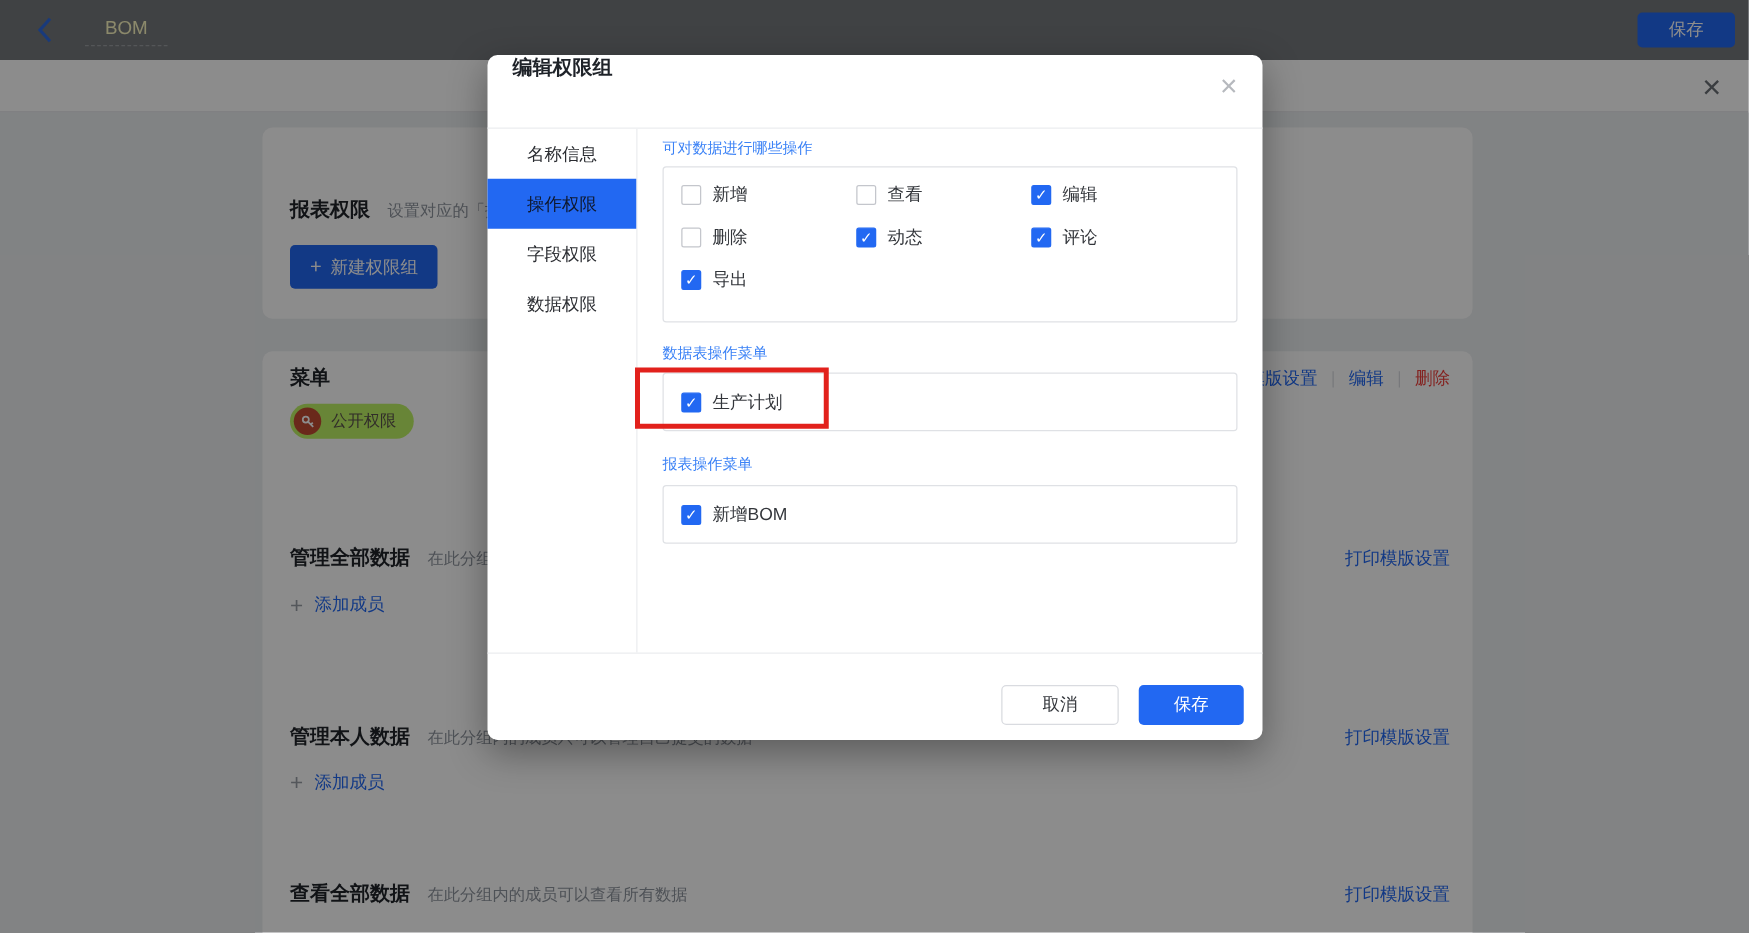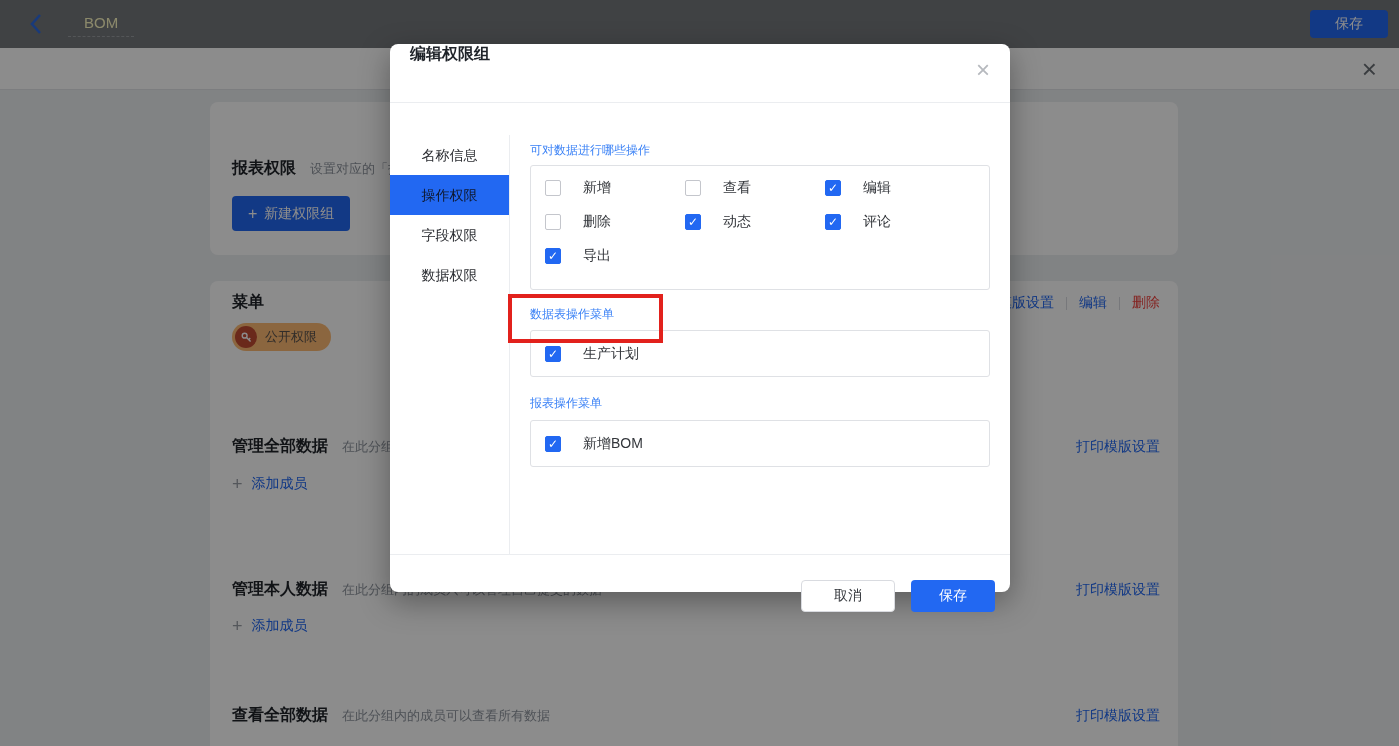--- a/index.html
+++ b/index.html
@@ -47,55 +47,55 @@
   .g1-add    { top:194px; }
   .g2-title  { top:298px; }
   .g2-add    { top:336px; }
   .g3-title  { top:424px; }
   .link-blue { color:#2268f2; font-size:14px; cursor:pointer; text-decoration:none; }
   .link-red  { color:#f0413d; font-size:14px; cursor:pointer; text-decoration:none; }
   .vsep { width:1px; height:13px; background:#d9dbe0; margin:0 12px; align-self:center; }
   .links { display:flex; align-items:center; }
   .badge-row { position:absolute; left:22px; top:42px; }
   .badge { display:inline-flex; align-items:center; gap:8px; height:28px;
-    background:#fdba74; border-radius:14px; padding:0 14px 0 3px; cursor:default; }
+    background:#bef264; border-radius:14px; padding:0 14px 0 3px; cursor:default; }
   .badge-circle { width:22px; height:22px; border-radius:50%; background:#c24b32;
     display:flex; align-items:center; justify-content:center; }
   .badge-label { font-size:13px; color:#5a524c; }
   .add-member { display:inline-flex; align-items:center; gap:9px; cursor:pointer; }
   .add-member .plus { color:#9a9ea6; font-size:18px; line-height:1; }
 
   
   .overlay { position:absolute; inset:0; background:rgba(0,0,0,0.45); z-index:50; }
 
   
   .modal { position:absolute; left:390px; top:44px; width:620px; height:548px;
     background:#fff; border-radius:8px; z-index:60;
     box-shadow:0 10px 30px rgba(0,0,0,0.35); }
   .modal-header { position:relative; height:59px; border-bottom:1px solid #ebedf0;
     display:flex; align-items:flex-start; padding:0 20px; }
   .modal-title { font-size:16px; font-weight:bold; color:#1f2329; }
   .modal-close { position:absolute; right:20px; top:14px; font-size:24px;
     color:#b6b9be; cursor:pointer; line-height:1; }
-  .modal-body { display:flex; height:419px;margin-top:32px; }
+  .modal-body { display:flex; height:419px; }
   .tabs { width:120px; border-right:1px solid #ebedf0; }
   .tab { height:40px; line-height:40px; text-align:center; font-size:14px;
     color:#2a2c31; cursor:pointer; }
   .tab.checked { background:#2268f2; color:#0f172a; }
   .modal-content { flex:1; padding:7px 20px 0; position:relative; }
   .grp-label { font-size:12px; color:#3b82f6; line-height:16px; }
   .cb-box { border:1px solid #dfe1e5; border-radius:3px; }
   .box-ops { margin-top:7px; height:125px; padding:13px 14px;
     display:grid; grid-template-columns:140px 140px 1fr; row-gap:16px;
     align-content:start; }
   .lbl-table { margin-top:16px; }
   .box-single { margin-top:8px; height:47px; padding:13px 14px; display:flex; align-items:center; }
   .lbl-report { margin-top:18px; }
   .box-report { margin-top:9px; }
-  .cb-item { display:inline-flex; align-items:center; gap:22px; cursor:pointer; }
+  .cb-item { display:inline-flex; align-items:center; gap:9px; cursor:pointer; }
   .cb { width:16px; height:16px; border:1px solid #c4c6cc; border-radius:2px;
     background:#fff; display:flex; align-items:center; justify-content:center; }
   .cb .tick { display:none; color:#fff; font-size:12px; font-weight:bold; line-height:1; }
   .cb.checked { background:#2268f2; border-color:#2268f2; }
   .cb.checked .tick { display:block; }
   .cb-label { font-size:14px; color:#33363b; }
   .modal-footer { height:70px; border-top:1px solid #ebedf0;
     display:flex; justify-content:flex-end; gap:16px; padding:25px 15px 0 0; }
   .btn-cancel { width:94px; height:32px; background:#fff; border:1px solid #d9dbe0;
     border-radius:4px; font-size:14px; color:#33363b; cursor:pointer; font-family:inherit; }

